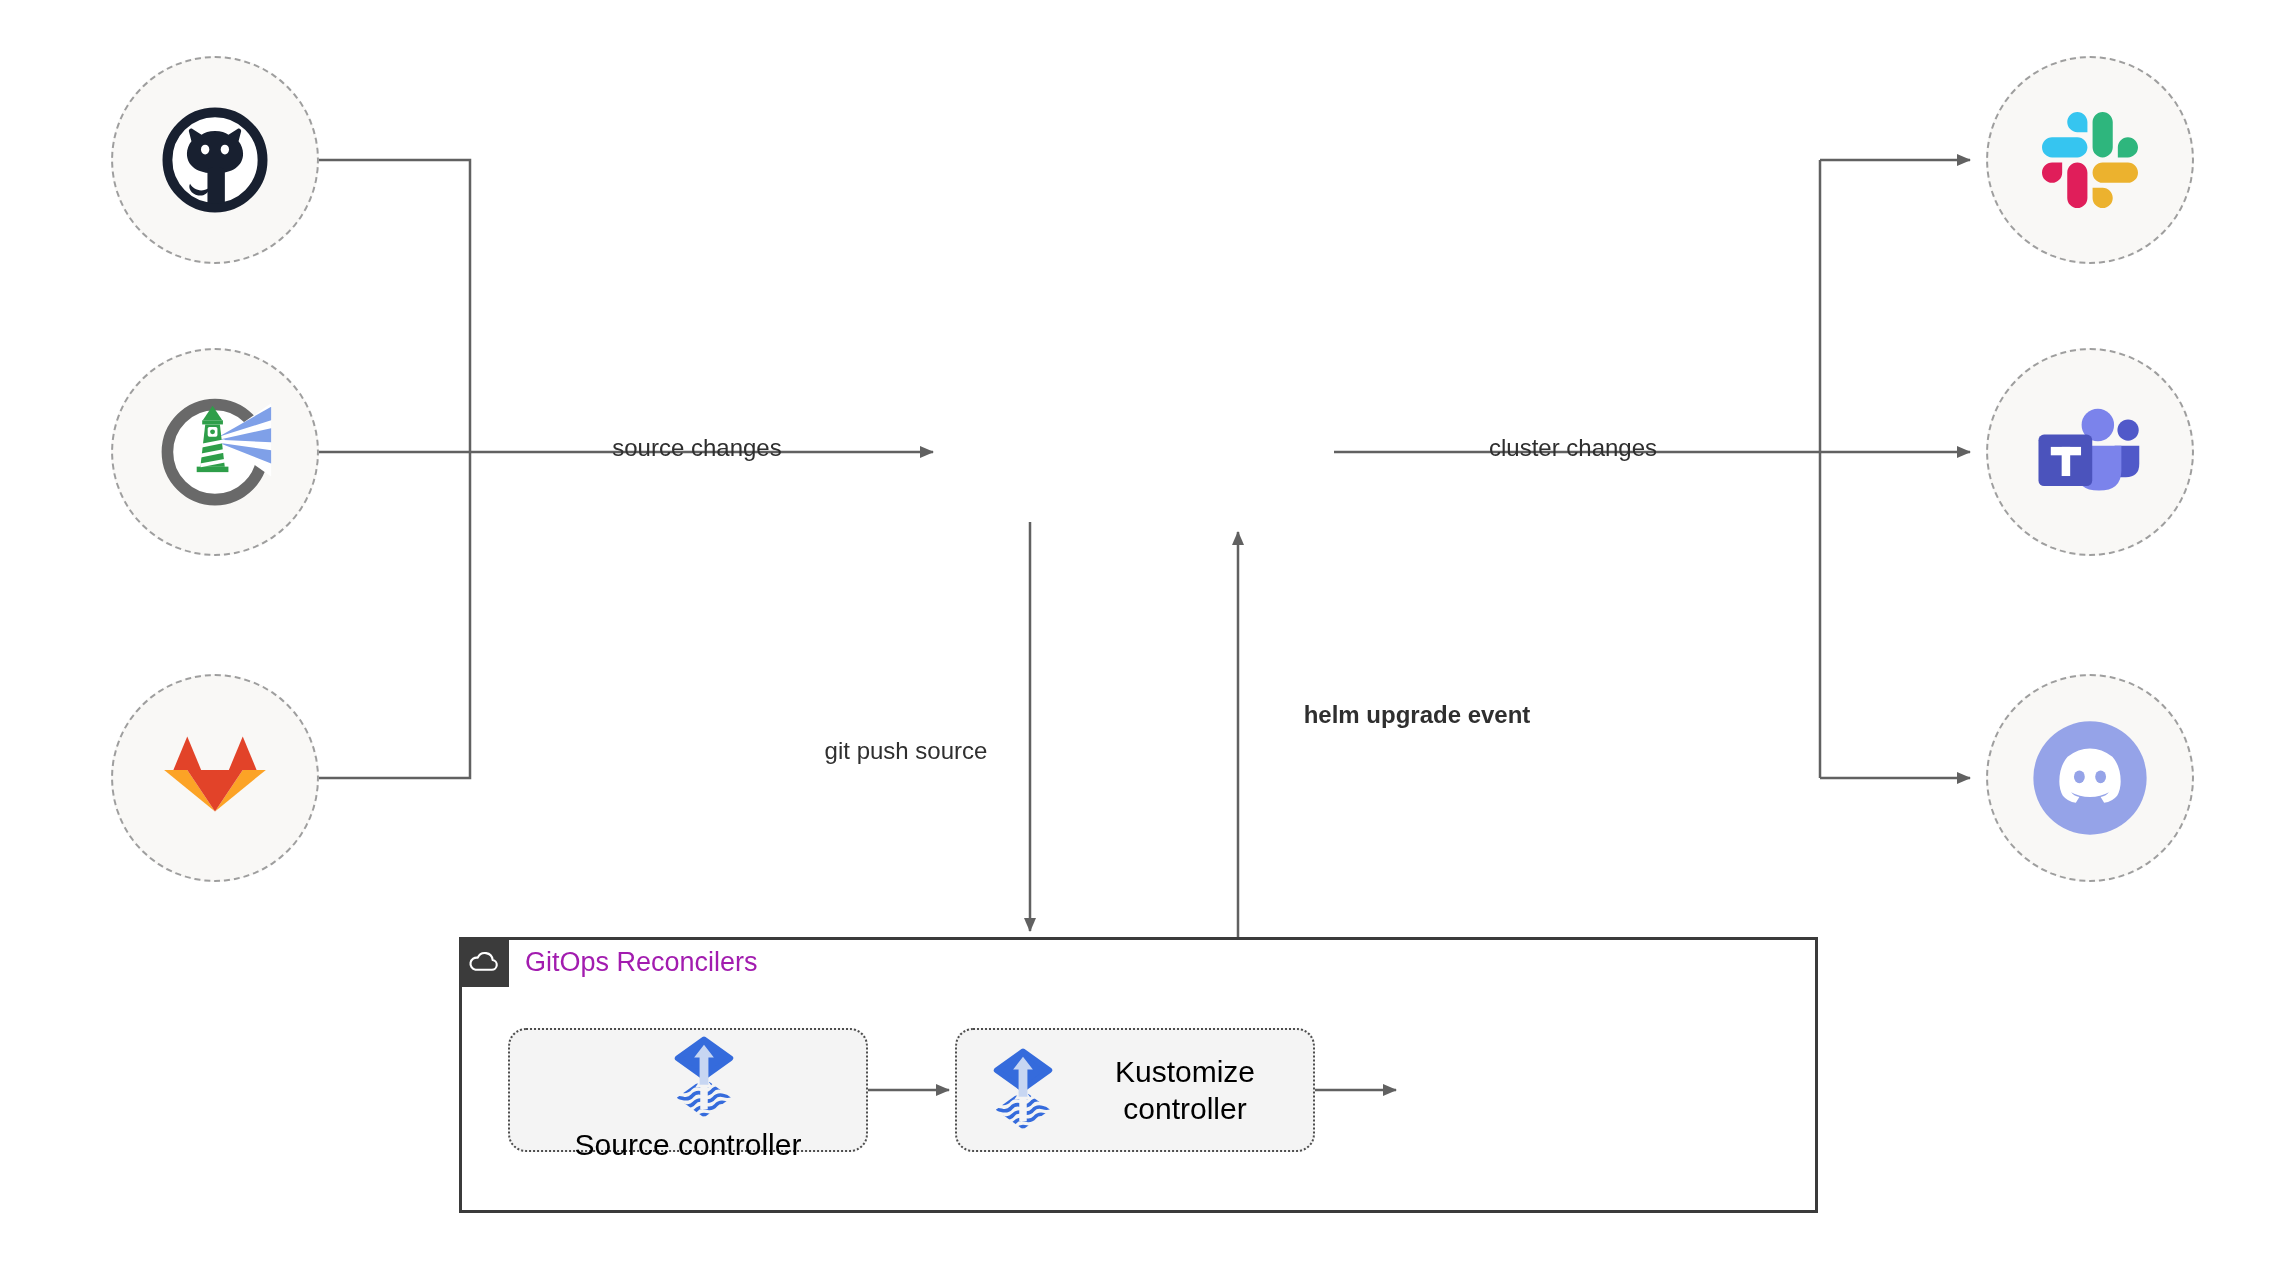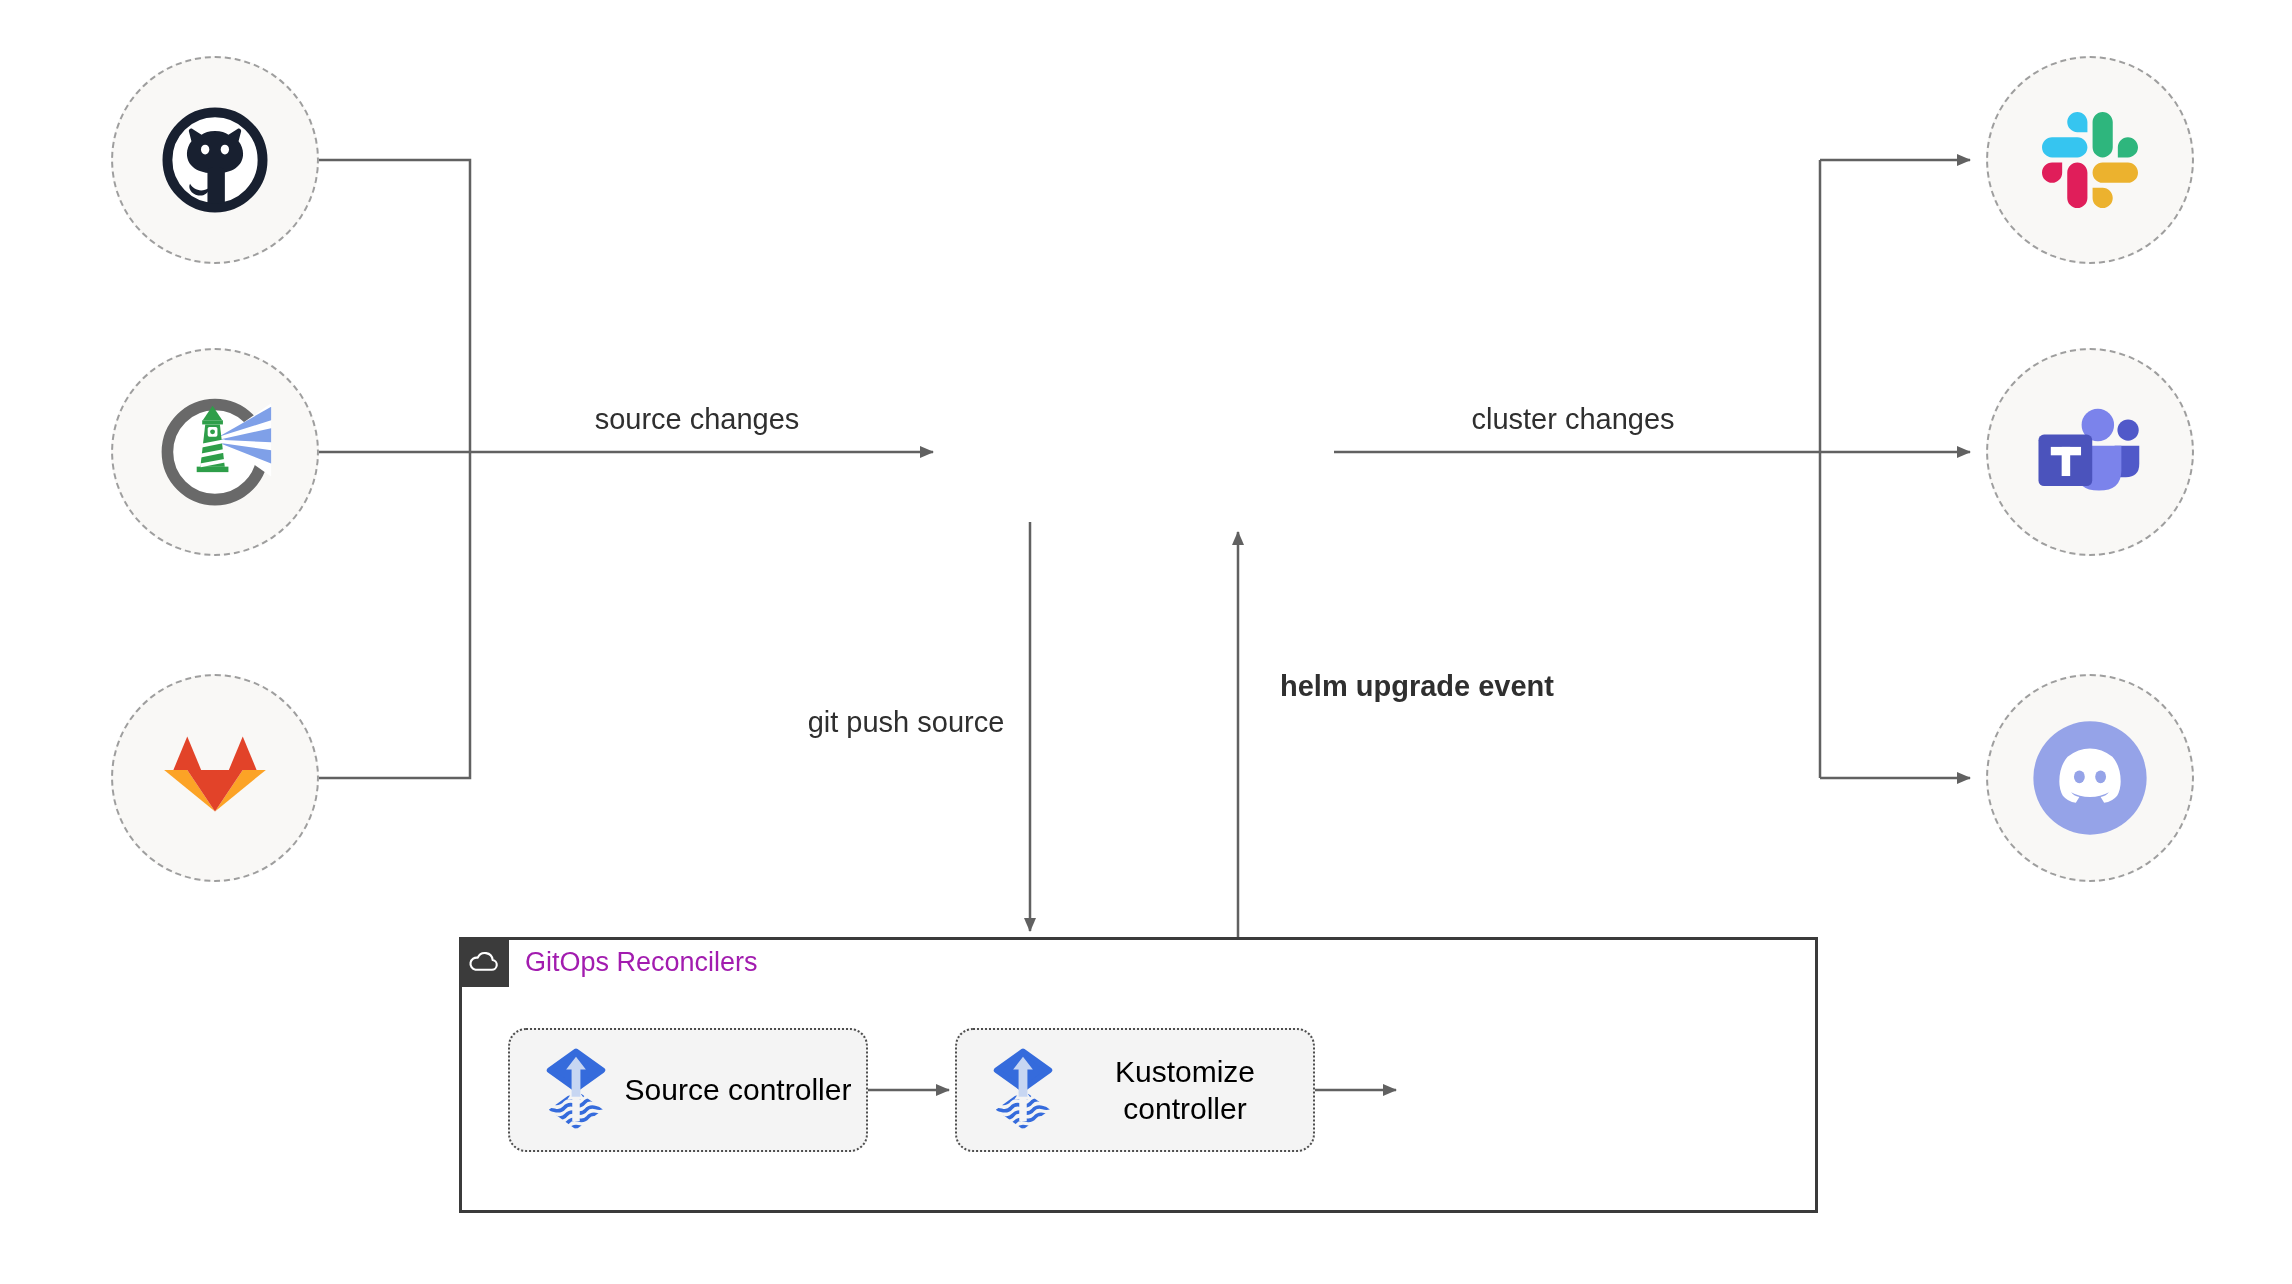--- a/index.html
+++ b/index.html
@@ -28,22 +28,22 @@
   #notification-box{left:940px;top:382px;width:394px;height:140px;}
   #notification-box .flux{margin-left:26px;}
   .reconciler-box{top:1028px;width:360px;height:124px;}
   .reconciler-box .flux{margin-left:32px;}
   #container-box{position:absolute;left:459px;top:937px;width:1359px;height:276px;
     border:3px solid var(--container-border);box-sizing:border-box;}
   #container-header{position:absolute;left:-3px;top:-3px;display:flex;align-items:center;}
   #container-icon{width:50px;height:50px;background:var(--container-border);
     display:flex;align-items:center;justify-content:center;}
   #container-title{margin-left:16px;font-size:27px;color:#a21caf;white-space:nowrap;}
-  .edge-label{position:absolute;transform:translate(-50%,-50%);font-size:29px;
-    color:var(--label-text);white-space:nowrap;}
+  .edge-label{position:absolute;transform:translate(-50%,-50%);font-size:24px;
+    color:var(--label-text);white-space:nowrap;margin-top:29px;}
 </style>
 </head>
 <body>
 
 <div id="stage">
 
   <svg width="0" height="0" style="position:absolute" aria-hidden="true">
     <defs>
 
       <symbol id="sym-flux" viewBox="0 0 100 120">
@@ -205,21 +205,21 @@
     <div id="container-header">
       <div id="container-icon">
         <svg width="34" height="34">
             <use href="#sym-cloud"></use>
           </svg>
       </div>
       <div id="container-title">GitOps Reconcilers</div>
     </div>
   </div>
 
-  <div class="box-node reconciler-box" style="left:508px;">
+  <div class="box-node reconciler-box" style="left:508px;flex-direction:column;">
     <svg class="flux" width="68" height="96">
         <use href="#sym-flux"></use>
       </svg>
     <div class="box-label">Source controller</div>
   </div>
   <div class="box-node reconciler-box" style="left:955px;">
     <svg class="flux" width="68" height="96">
         <use href="#sym-flux"></use>
       </svg>
     <div class="box-label">Kustomize controller</div>

